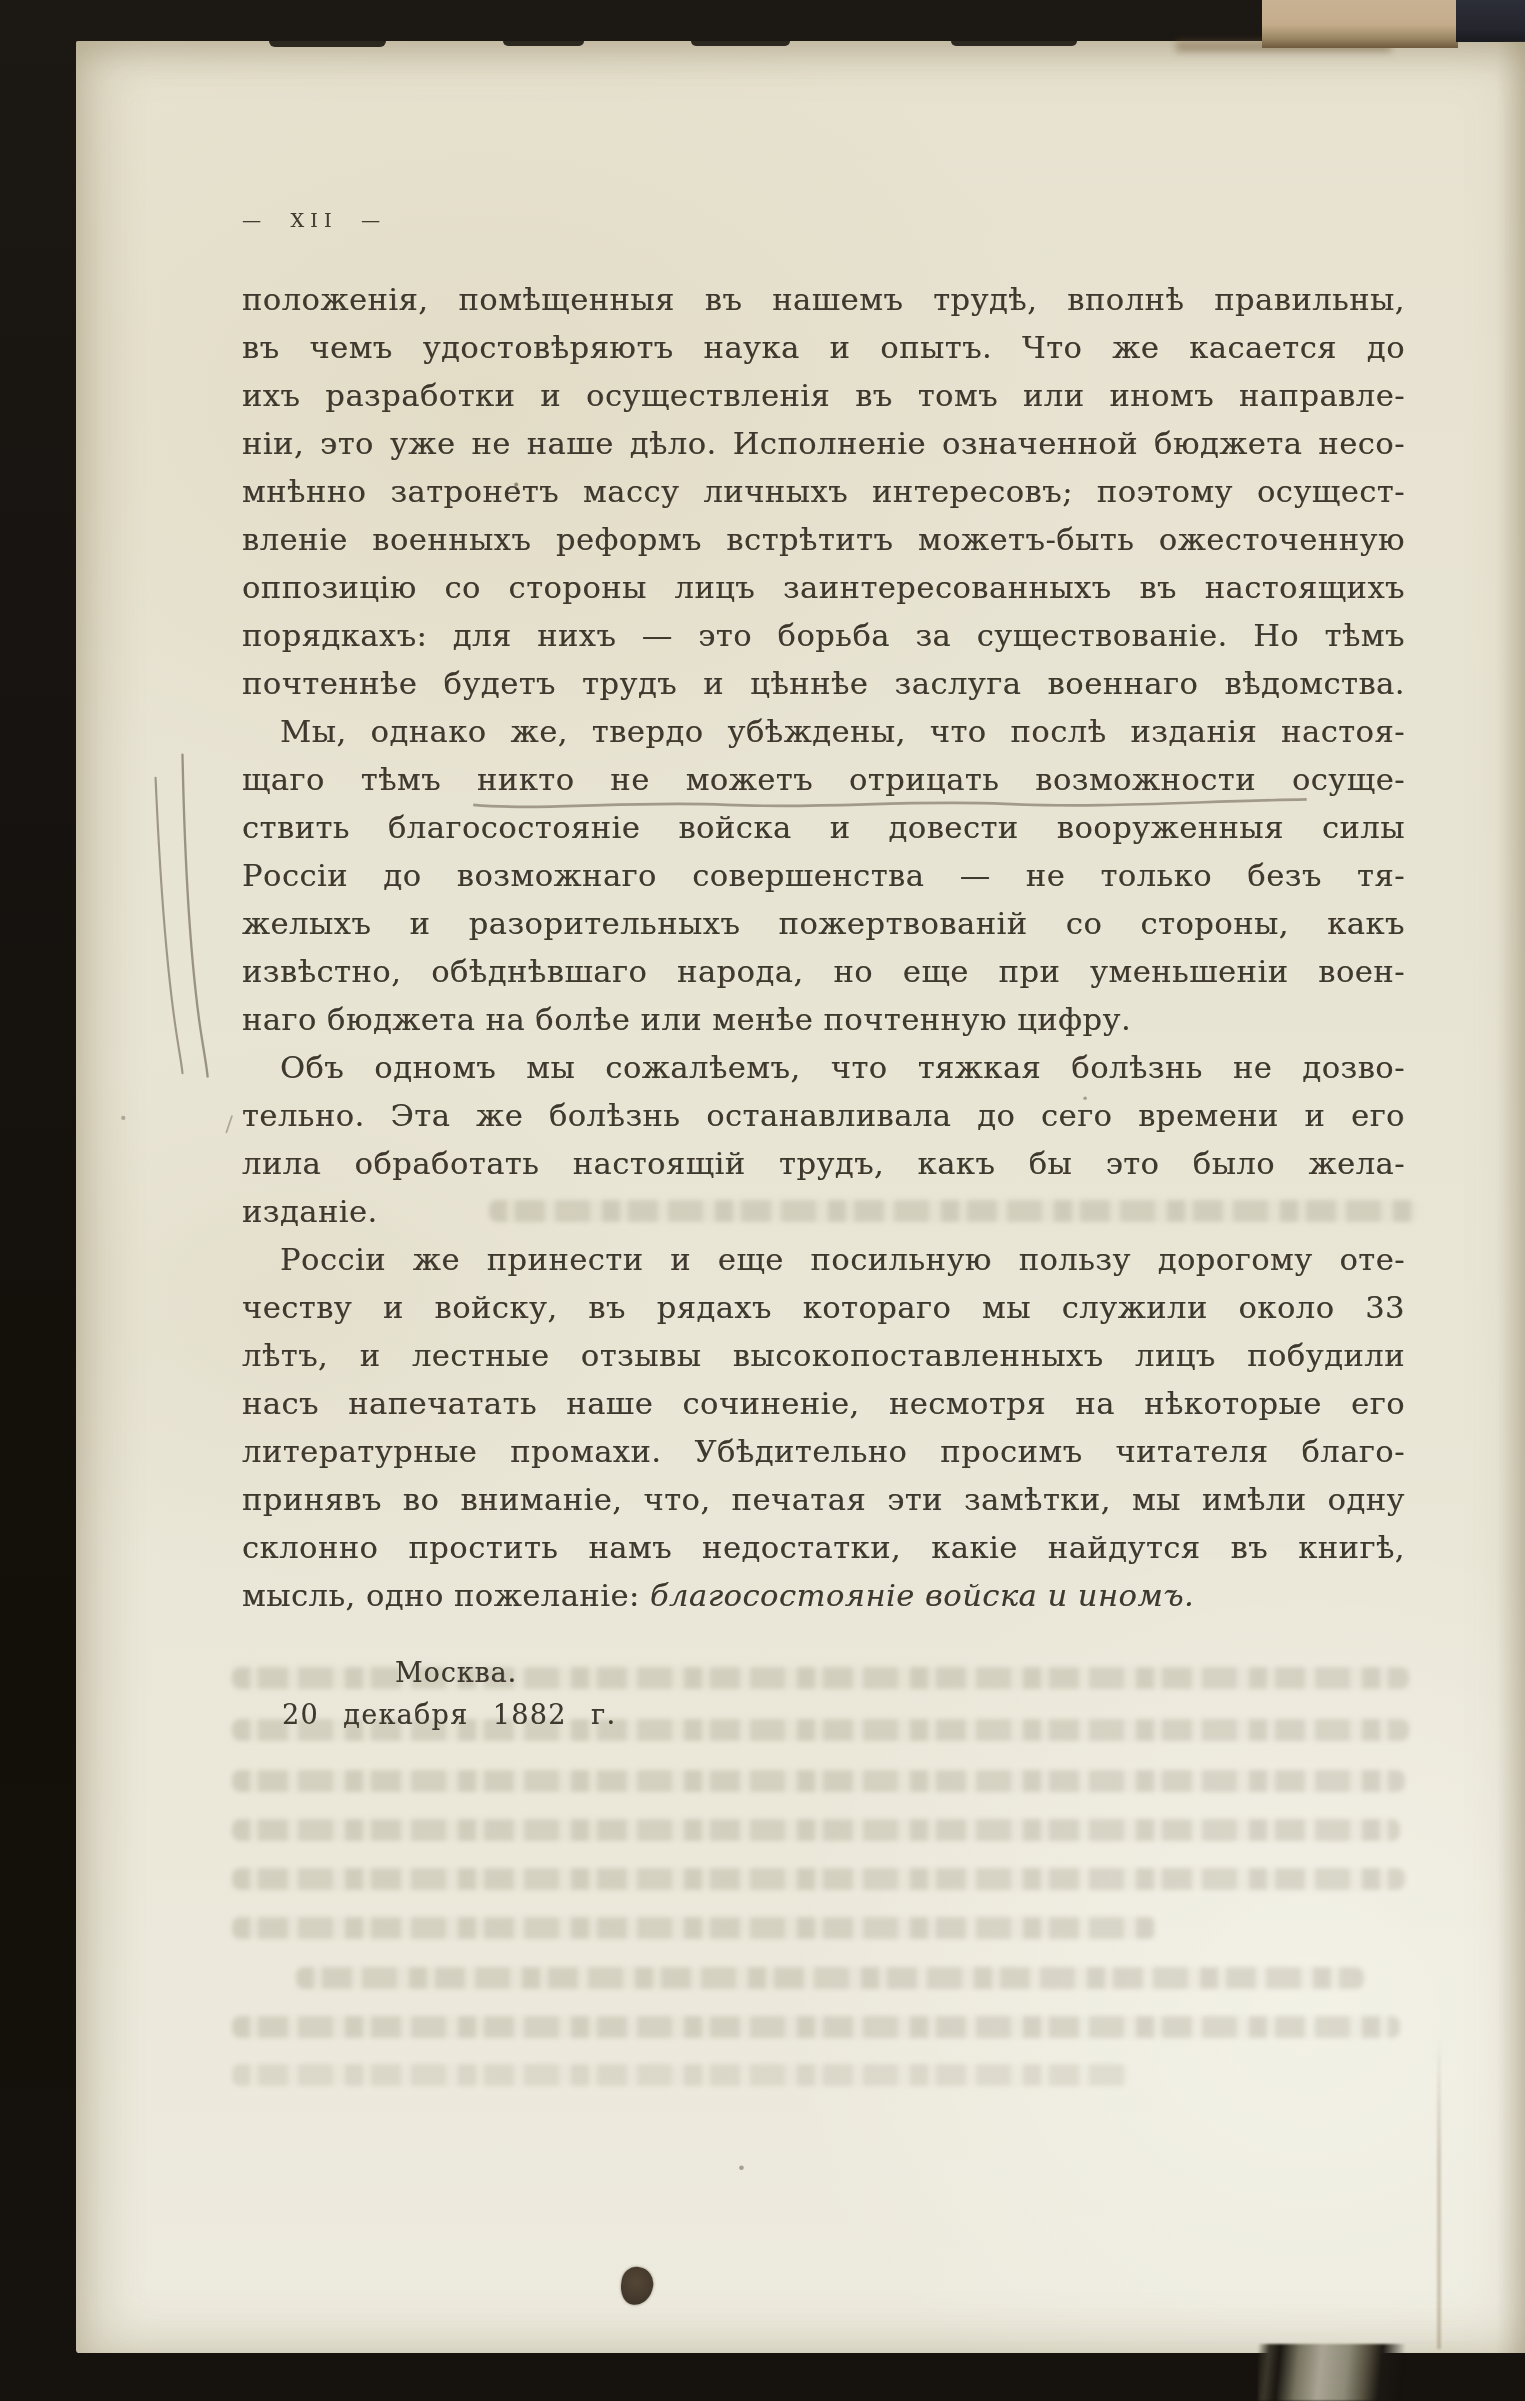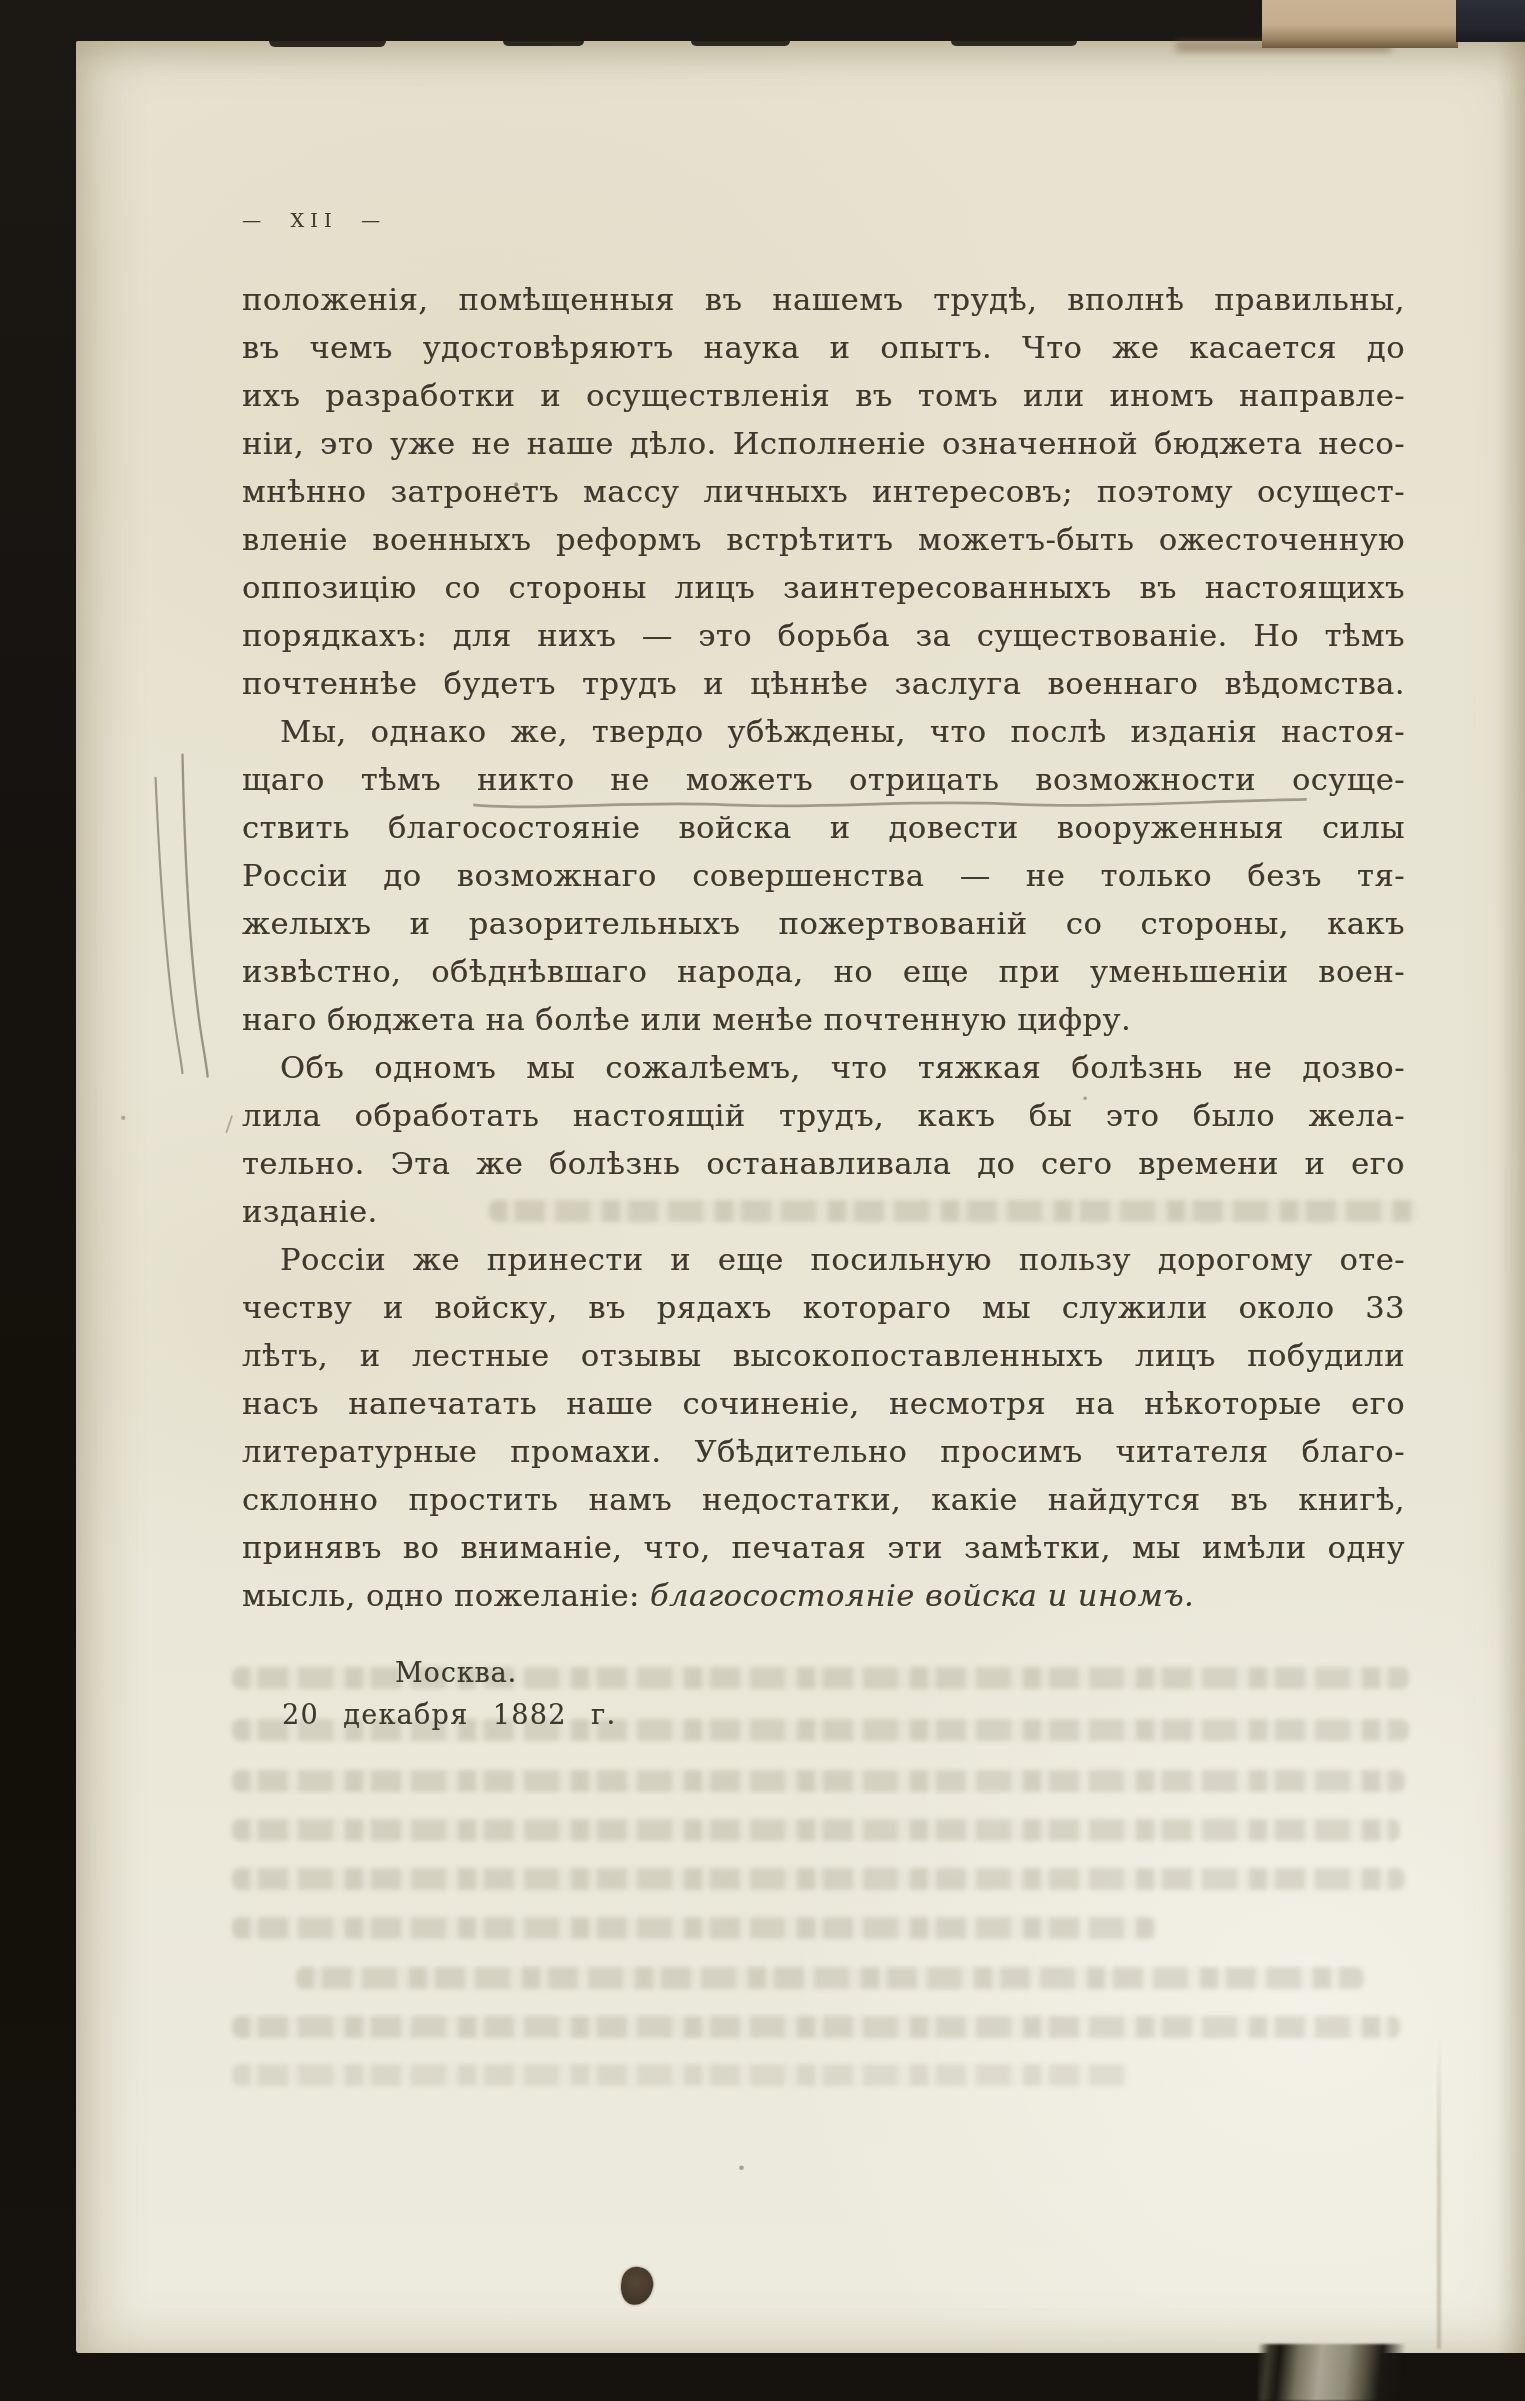--- a/index.html
+++ b/index.html
@@ -136,31 +136,31 @@
 
     <div class="line ind">Мы, однако же, твердо убѣждены, что послѣ изданія настоя-</div>
     <div class="line">щаго тѣмъ никто не можетъ отрицать возможности осуще-</div>
     <div class="line">ствить благосостояніе войска и довести вооруженныя силы</div>
     <div class="line">Россіи до возможнаго совершенства — не только безъ тя-</div>
     <div class="line">желыхъ и разорительныхъ пожертвованій со стороны, какъ</div>
     <div class="line">извѣстно, обѣднѣвшаго народа, но еще при уменьшеніи воен-</div>
     <div class="line nl">наго бюджета на болѣе или менѣе почтенную цифру.</div>
 
     <div class="line ind">Объ одномъ мы сожалѣемъ, что тяжкая болѣзнь не дозво-</div>
+    <div class="line">тельно. Эта же болѣзнь останавливала до сего времени и его</div>
     <div class="line">лила обработать настоящій трудъ, какъ бы это было жела-</div>
-    <div class="line">тельно. Эта же болѣзнь останавливала до сего времени и его</div>
     <div class="line nl">изданіе.</div>
 
     <div class="line ind">Россіи же принести и еще посильную пользу дорогому оте-</div>
     <div class="line">честву и войску, въ рядахъ котораго мы служили около 33</div>
     <div class="line">лѣтъ, и лестные отзывы высокопоставленныхъ лицъ побудили</div>
     <div class="line">насъ напечатать наше сочиненіе, несмотря на нѣкоторые его</div>
     <div class="line">литературные промахи. Убѣдительно просимъ читателя благо-</div>
+    <div class="line">принявъ во вниманіе, что, печатая эти замѣтки, мы имѣли одну</div>
     <div class="line">склонно простить намъ недостатки, какіе найдутся въ книгѣ,</div>
-    <div class="line">принявъ во вниманіе, что, печатая эти замѣтки, мы имѣли одну</div>
     <div class="line nl"><span>мысль, одно пожеланіе: </span><span class="it">благосостояніе войска и иномъ.</span></div>
   </div>
 
   <div class="colophon-city">Москва.</div>
   <div class="colophon-date">20 декабря 1882 г.</div>
 
   <svg class="marks" width="1526" height="2401" viewBox="0 0 1700 2676">
     <path d="M 527 897 C 610 904, 700 892, 810 897 C 920 902, 1010 891, 1120 896 C 1230 901, 1330 893, 1456 891" fill="none" stroke="#8a8172" stroke-width="3" opacity="0.75"></path>
     <path d="M 203 841 C 205 940, 211 1060, 222 1140 C 226 1168, 230 1188, 231 1200" fill="none" stroke="#867e6e" stroke-width="2.6" stroke-linecap="round" opacity="0.8"></path>
     <path d="M 173 867 C 177 960, 184 1070, 196 1150 C 199 1170, 202 1186, 203 1196" fill="none" stroke="#867e6e" stroke-width="2.4" stroke-linecap="round" opacity="0.75"></path>

